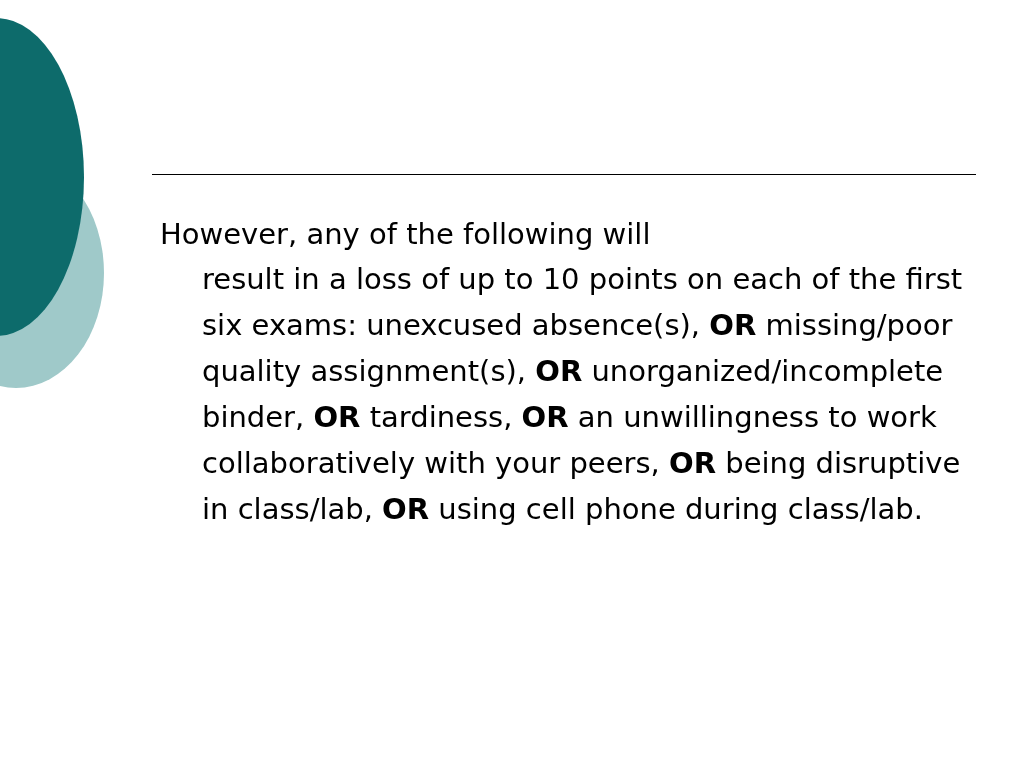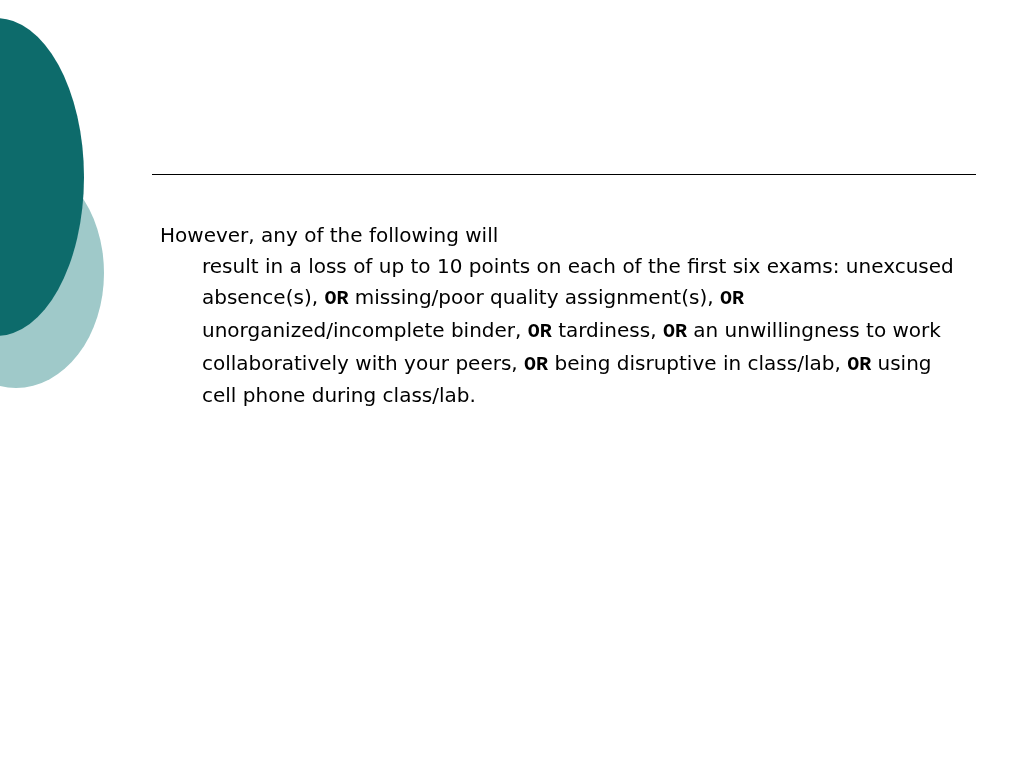--- a/index.html
+++ b/index.html
@@ -53,38 +53,37 @@
     position: absolute;
     left: 152px;
     top: 174px;
     width: 824px;
     height: 1px;
     background: #000000;
   }
   .body-text {
     position: absolute;
     left: 160px;
-    top: 220px;
+    top: 212px;
     width: 812px;
-    font-size: 20px;
+    font-size: 29px;
     line-height: 1.585;
     color: #000000;
     text-indent: 0;
   }
   .body-text .first-line {
     display: block;
   }
   .body-text .rest {
     display: block;
     padding-left: 42px;
     margin-top: -1px;
   }
   .body-text b {
     font-weight: bold;
-    font-family: Liberation Mono, monospace;
   }
 </style>
 </head>
 <body>
 
 <div class="slide">
 
   <div class="deco-circle-light"></div>
   <div class="deco-circle-dark"></div>
 

